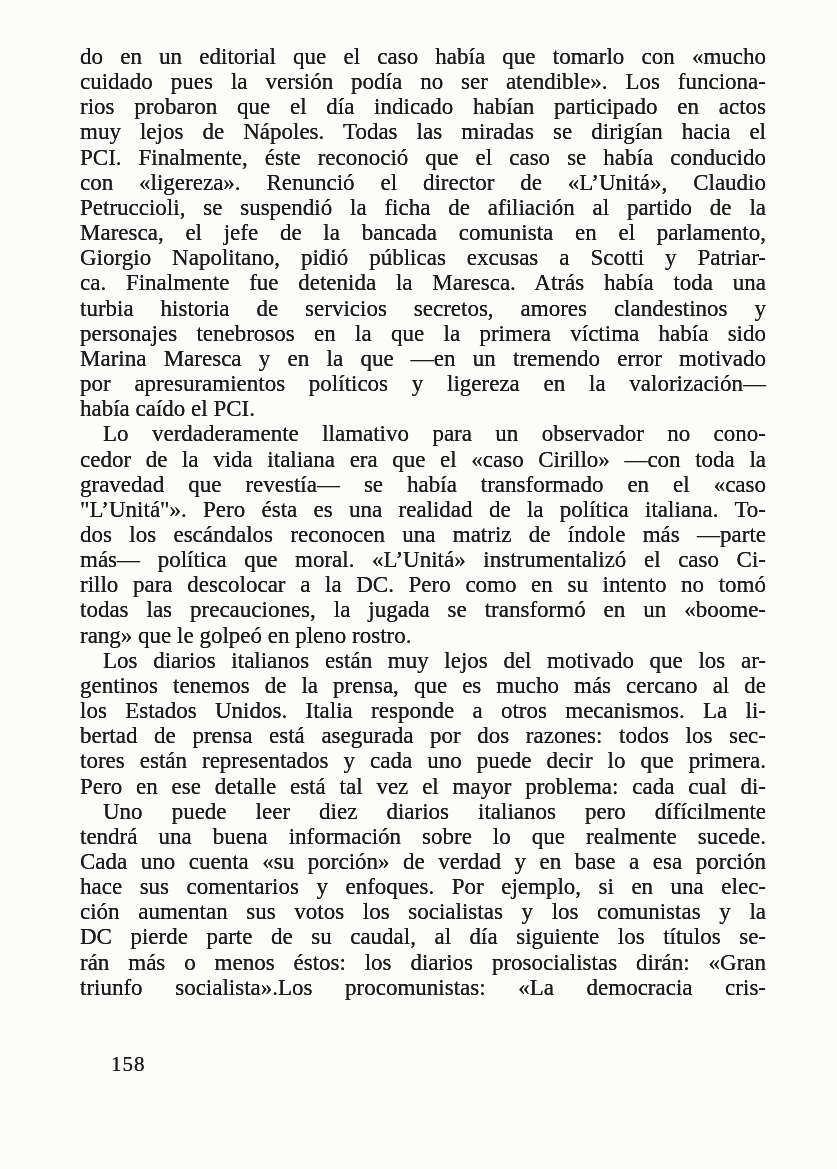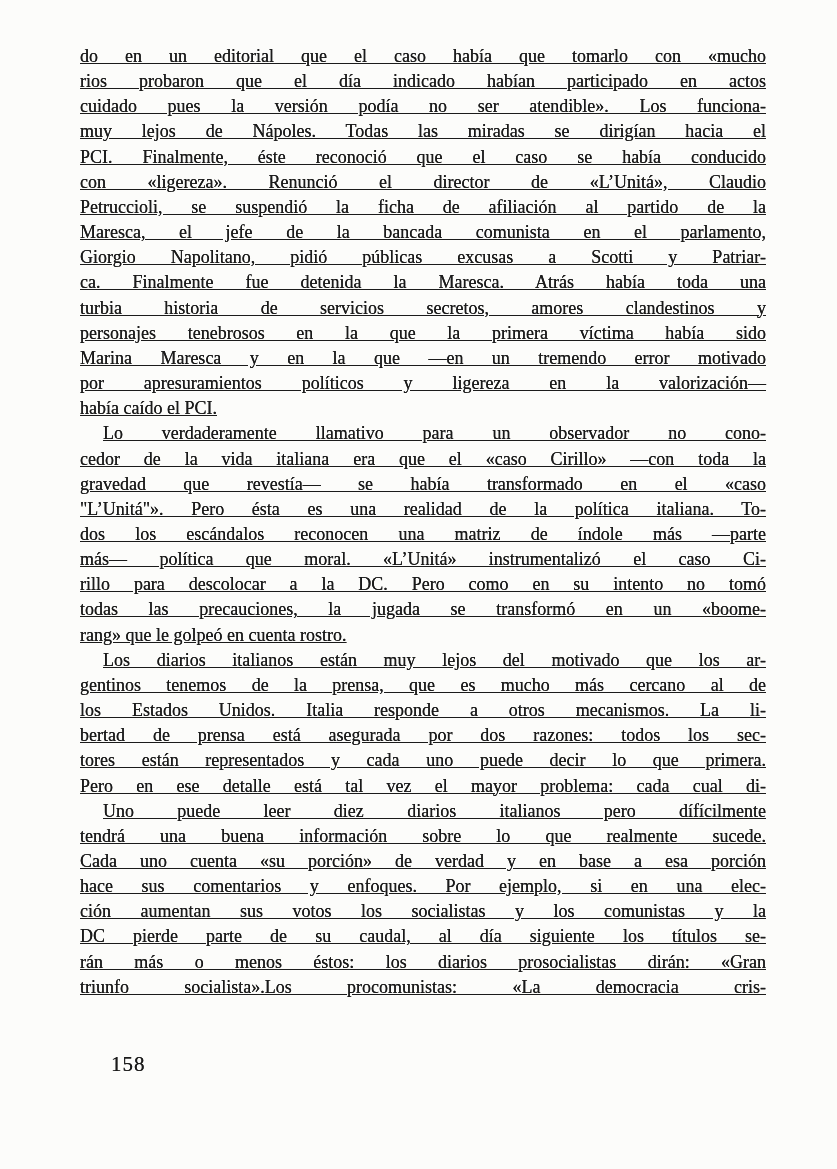--- a/index.html
+++ b/index.html
@@ -16,23 +16,22 @@
     width: 837px;
     height: 1169px;
     background: #fcfcfa;
   }
   .text-block {
     position: absolute;
     left: 80px;
     top: 44px;
     width: 686px;
     color: #1b1b1b;
-    font-size: 18px;
+    font-size: 23px;
     text-shadow: 0 0 0.3px #1b1b1b;
-    text-decoration: underline;
   }
   .para { margin: 0; padding: 0; }
   .line {
     line-height: 25.15px;
     white-space: normal;
     text-align: justify;
     text-align-last: justify;
     text-justify: inter-word;
   }
   .line.unjust {
@@ -52,22 +51,22 @@
     margin-left: 31px;
   }
 </style>
 </head>
 <body>
 
 <div class="page" style="background: rgb(252, 252, 250);">
   <div class="text-block" style="color: rgb(27, 27, 27);">
       <div class="para">
         <div class="line">do en un editorial que el caso había que tomarlo con «mucho</div>
+        <div class="line">cuidado pues la versión podía no ser atendible». Los funciona-</div>
         <div class="line">rios probaron que el día indicado habían participado en actos</div>
-        <div class="line">cuidado pues la versión podía no ser atendible». Los funciona-</div>
         <div class="line">muy lejos de Nápoles. Todas las miradas se dirigían hacia el</div>
         <div class="line">PCI. Finalmente, éste reconoció que el caso se había conducido</div>
         <div class="line">con «ligereza». Renunció el director de «L’Unitá», Claudio</div>
         <div class="line">Petruccioli, se suspendió la ficha de afiliación al partido de la</div>
         <div class="line">Maresca, el jefe de la bancada comunista en el parlamento,</div>
         <div class="line">Giorgio Napolitano, pidió públicas excusas a Scotti y Patriar-</div>
         <div class="line">ca. Finalmente fue detenida la Maresca. Atrás había toda una</div>
         <div class="line">turbia historia de servicios secretos, amores clandestinos y</div>
         <div class="line">personajes tenebrosos en la que la primera víctima había sido</div>
         <div class="line">Marina Maresca y en la que —en un tremendo error motivado</div>
@@ -76,21 +75,21 @@
       </div>
       <div class="para">
         <div class="line indent">Lo verdaderamente llamativo para un observador no cono-</div>
         <div class="line">cedor de la vida italiana era que el «caso Cirillo» —con toda la</div>
         <div class="line">gravedad que revestía— se había transformado en el «caso</div>
         <div class="line">"L’Unitá"». Pero ésta es una realidad de la política italiana. To-</div>
         <div class="line">dos los escándalos reconocen una matriz de índole más —parte</div>
         <div class="line">más— política que moral. «L’Unitá» instrumentalizó el caso Ci-</div>
         <div class="line">rillo para descolocar a la DC. Pero como en su intento no tomó</div>
         <div class="line">todas las precauciones, la jugada se transformó en un «boome-</div>
-        <div class="line unjust">rang» que le golpeó en cuenta rostro.</div>
+        <div class="line unjust">rang» que le golpeó en pleno rostro.</div>
       </div>
       <div class="para">
         <div class="line indent">Los diarios italianos están muy lejos del motivado que los ar-</div>
         <div class="line">gentinos tenemos de la prensa, que es mucho más cercano al de</div>
         <div class="line">los Estados Unidos. Italia responde a otros mecanismos. La li-</div>
         <div class="line">bertad de prensa está asegurada por dos razones: todos los sec-</div>
         <div class="line">tores están representados y cada uno puede decir lo que primera.</div>
         <div class="line">Pero en ese detalle está tal vez el mayor problema: cada cual di-</div>
       </div>
       <div class="para">

